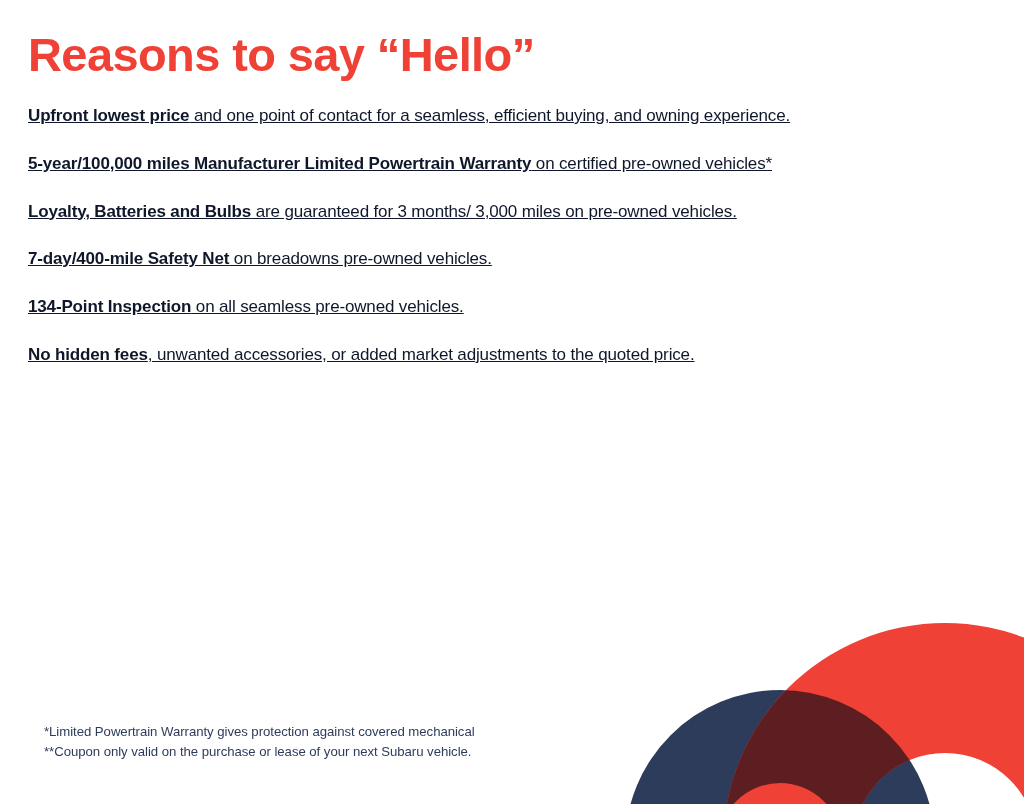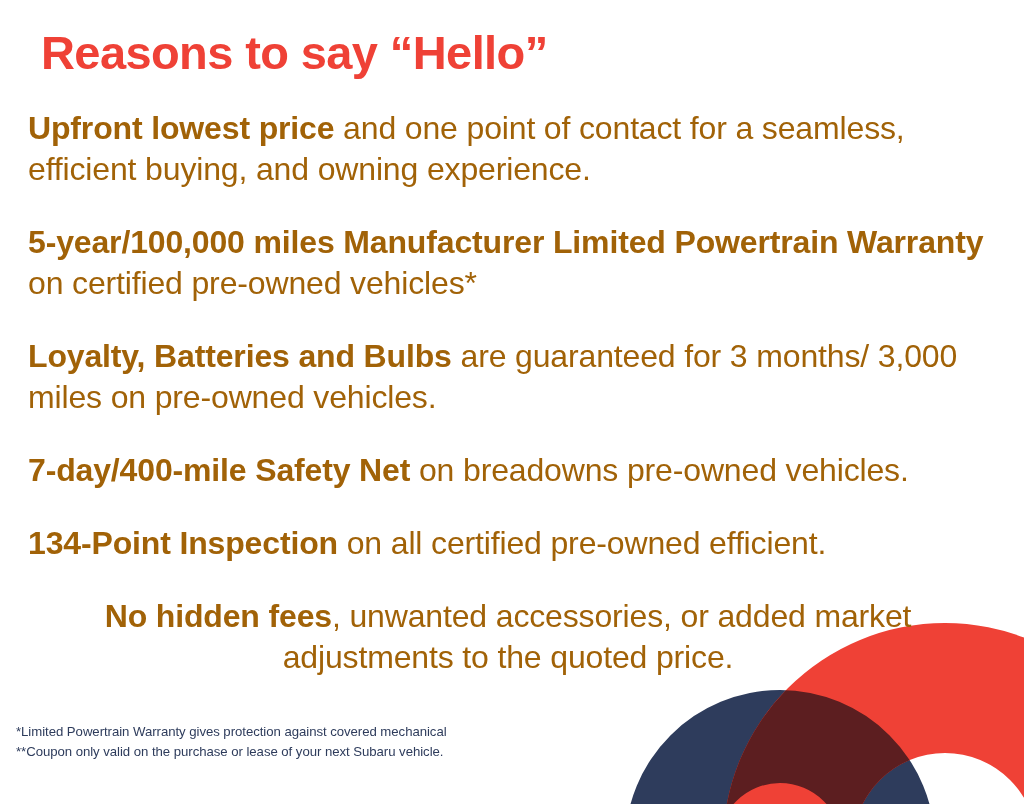--- a/index.html
+++ b/index.html
@@ -41,46 +41,47 @@
     width: 968px;
     z-index: 2;
   }
 
   .headline {
     color: #EF4136;
     font-size: 47px;
     font-weight: bold;
     letter-spacing: -0.6px;
     line-height: 1.0;
-    margin: 13px;
-    padding-top: 16px;
+    margin: 0;
+    padding-top: 31px;
     white-space: nowrap;
   }
 
   .reasons {
     margin-top: 27px;
   }
 
   .reason {
-    color: #a16207;
-    font-size: 32px;
+    color: #0f172a;
+    font-size: 17px;
     line-height: 1.28;
     margin-bottom: 26px;
     letter-spacing: -0.15px;
     max-width: 960px;
+    text-decoration: underline;
   }
-  .reason:last-child { margin-bottom: 0; text-align: center; }
+  .reason:last-child { margin-bottom: 0; }
 
   .reason b {
     font-weight: bold;
   }
 
   .fineprint {
     position: absolute;
-    left: 16px;
+    left: 44px;
     top: 722px;
     width: 600px;
     color: #2E3C5C;
     font-size: 13.2px;
     line-height: 1.52;
     letter-spacing: -0.05px;
     z-index: 2;
   }
   .fineprint div { white-space: nowrap; }
 </style>
@@ -120,21 +121,21 @@
     <div class="reasons">
 
       <p class="reason"><b>Upfront lowest price</b><span> and one point of contact for a seamless, efficient buying, and owning experience.</span></p>
 
       <p class="reason"><b>5-year/100,000 miles Manufacturer Limited Powertrain Warranty</b><span> on certified pre-owned vehicles*</span></p>
 
       <p class="reason"><b>Loyalty, Batteries and Bulbs</b><span> are guaranteed for 3 months/ 3,000 miles on pre-owned vehicles.</span></p>
 
       <p class="reason"><b>7-day/400-mile Safety Net</b><span> on breadowns pre-owned vehicles.</span></p>
 
-      <p class="reason"><b>134-Point Inspection</b><span> on all certified pre-owned efficient.</span></p>
+      <p class="reason"><b>134-Point Inspection</b><span> on all seamless pre-owned vehicles.</span></p>
 
 
 
       <p class="reason"><b>No hidden fees</b><span>, unwanted accessories, or added market adjustments to the quoted price.</span></p>
 
     </div>
   </div>
 
   <div class="fineprint">
     <div>*Limited Powertrain Warranty gives protection against covered mechanical</div>

